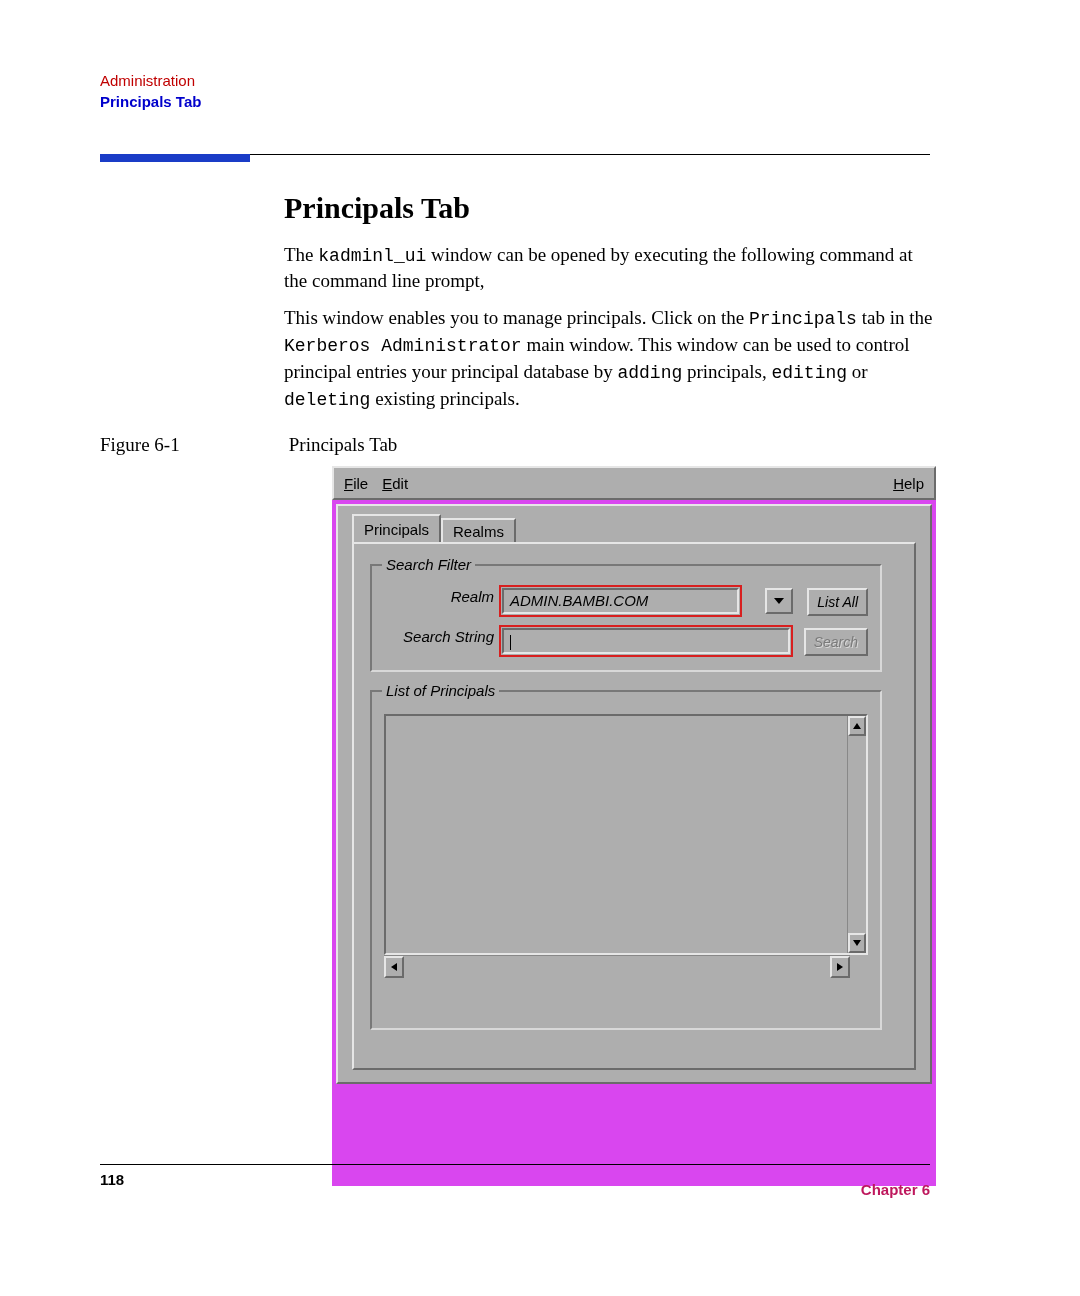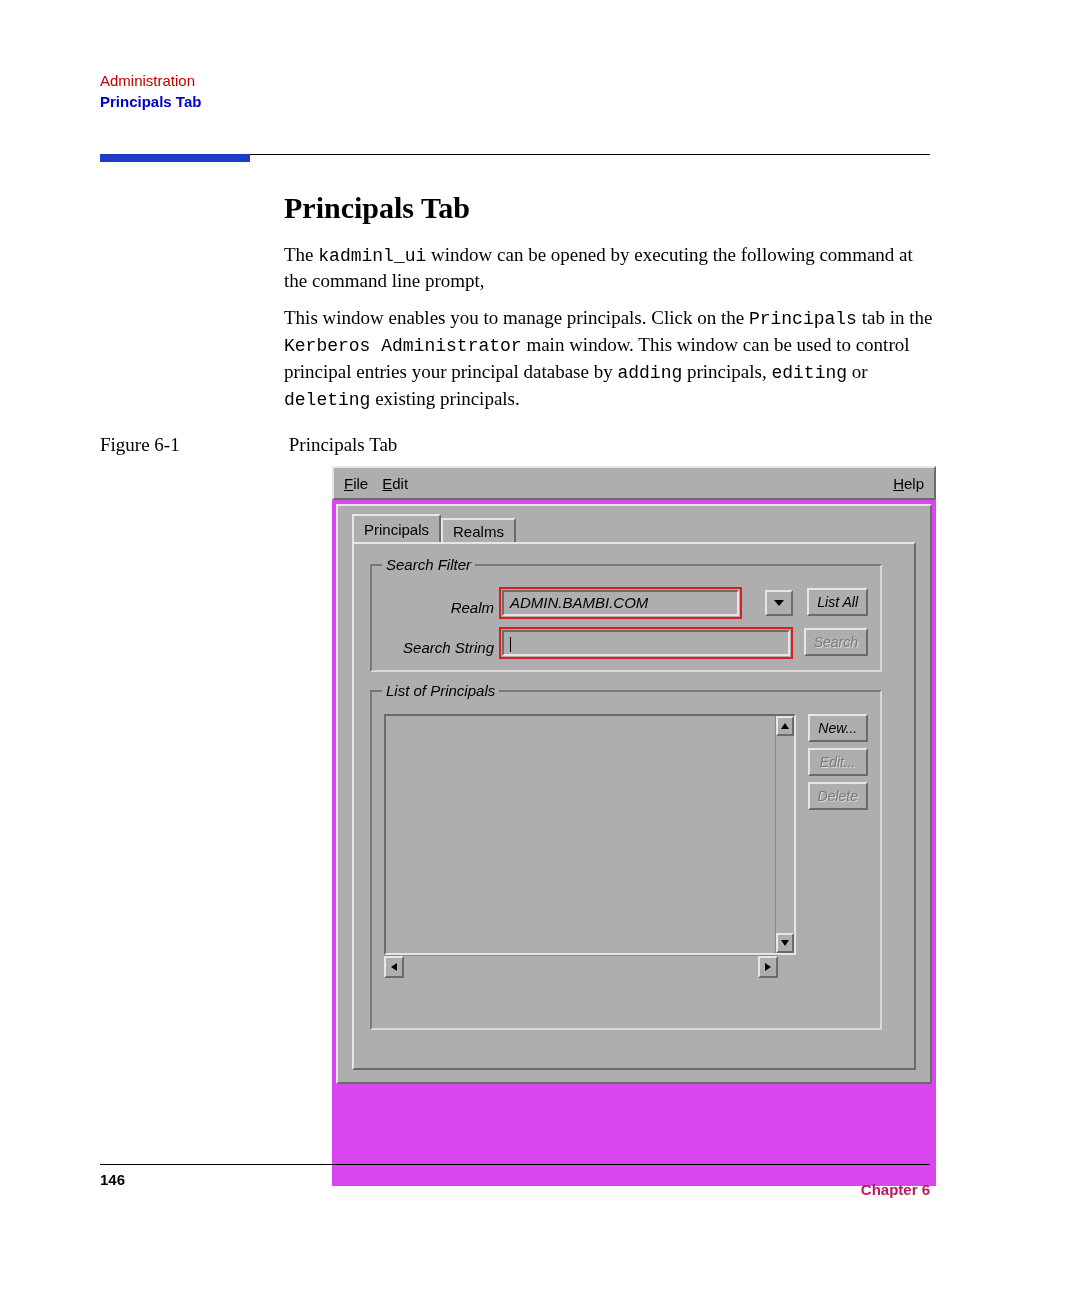--- a/index.html
+++ b/index.html
@@ -182,21 +182,21 @@
   .group-title {
     position: absolute;
     top: -10px;
     left: 10px;
     background: #aeaeae;
     padding: 0 4px;
     font-size: 15px;
   }
   .row {
     display: flex;
-    align-items: flex-end;
+    align-items: flex-start;
     margin-bottom: 12px;
   }
   .row .lbl {
     width: 110px;
     text-align: right;
     padding-right: 8px;
   }
   .combo-wrap {
     display: flex;
     align-items: stretch;
@@ -443,28 +443,23 @@
                     <polygon points="6,0 6,8 0,4" fill="#000"></polygon>
                   </svg>
               </div>
               <div class="scroll-btn right">
                 <svg width="6" height="8" viewBox="0 0 6 8">
                     <polygon points="0,0 0,8 6,4" fill="#000"></polygon>
                   </svg>
               </div>
             </div>
           </div>
-          <div class="btn-col">
-            <div class="btn">New...</div>
-            <div class="btn disabled">Edit...</div>
-            <div class="btn disabled">Delete</div>
-          </div>
         </div>
       </div>
 
     </div>
   </div>
 </div>
 
 <div class="footer">
-  <span class="page-num">146</span>
+  <span class="page-num">118</span>
   <span class="chapter">Chapter 6</span>
 </div>
 
 </body></html>

